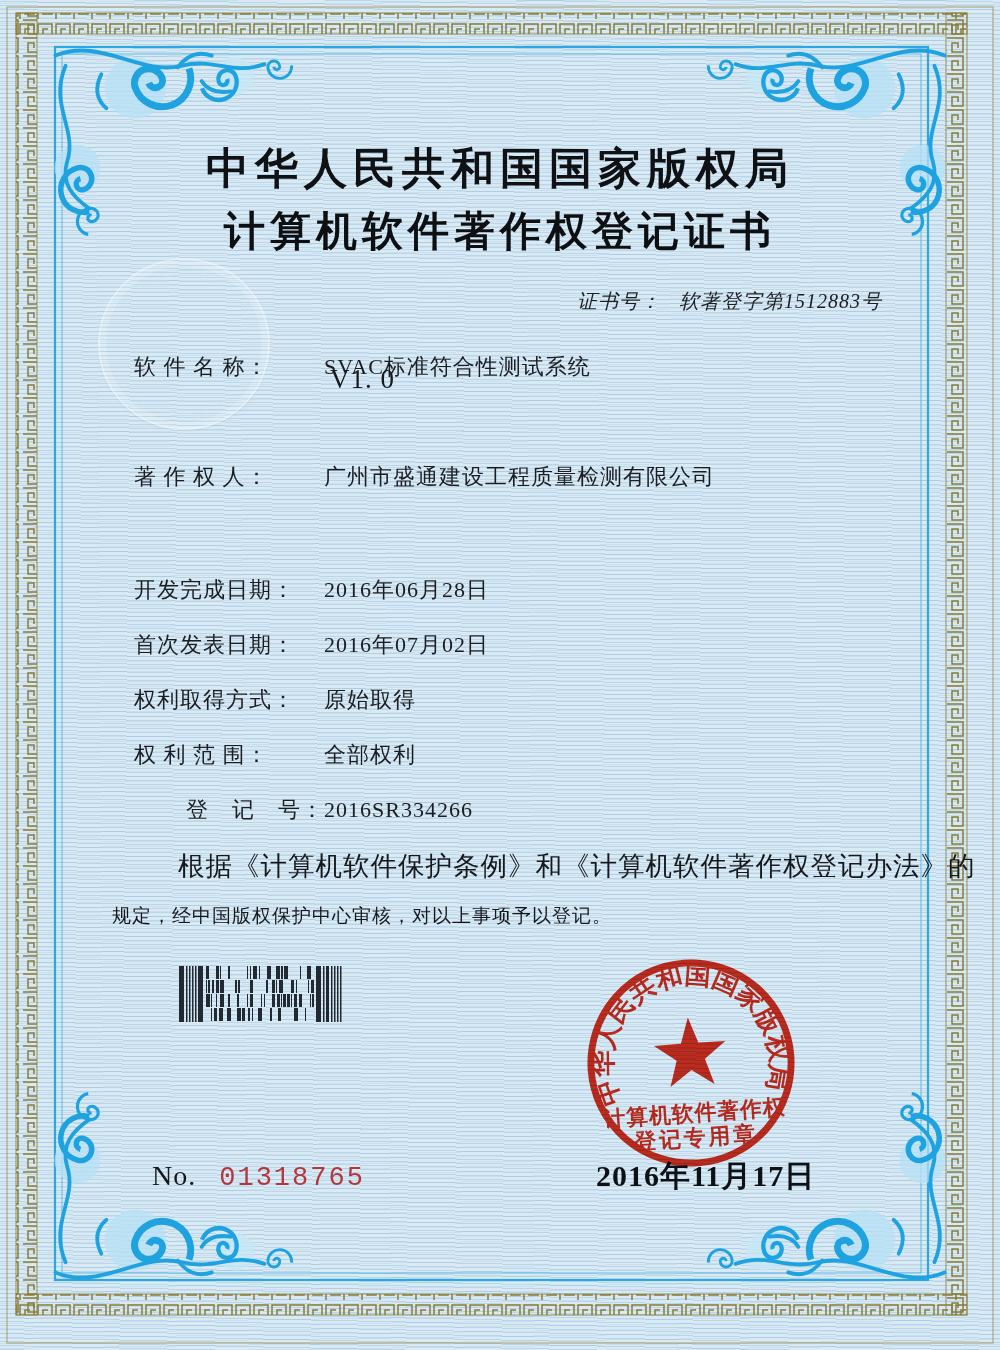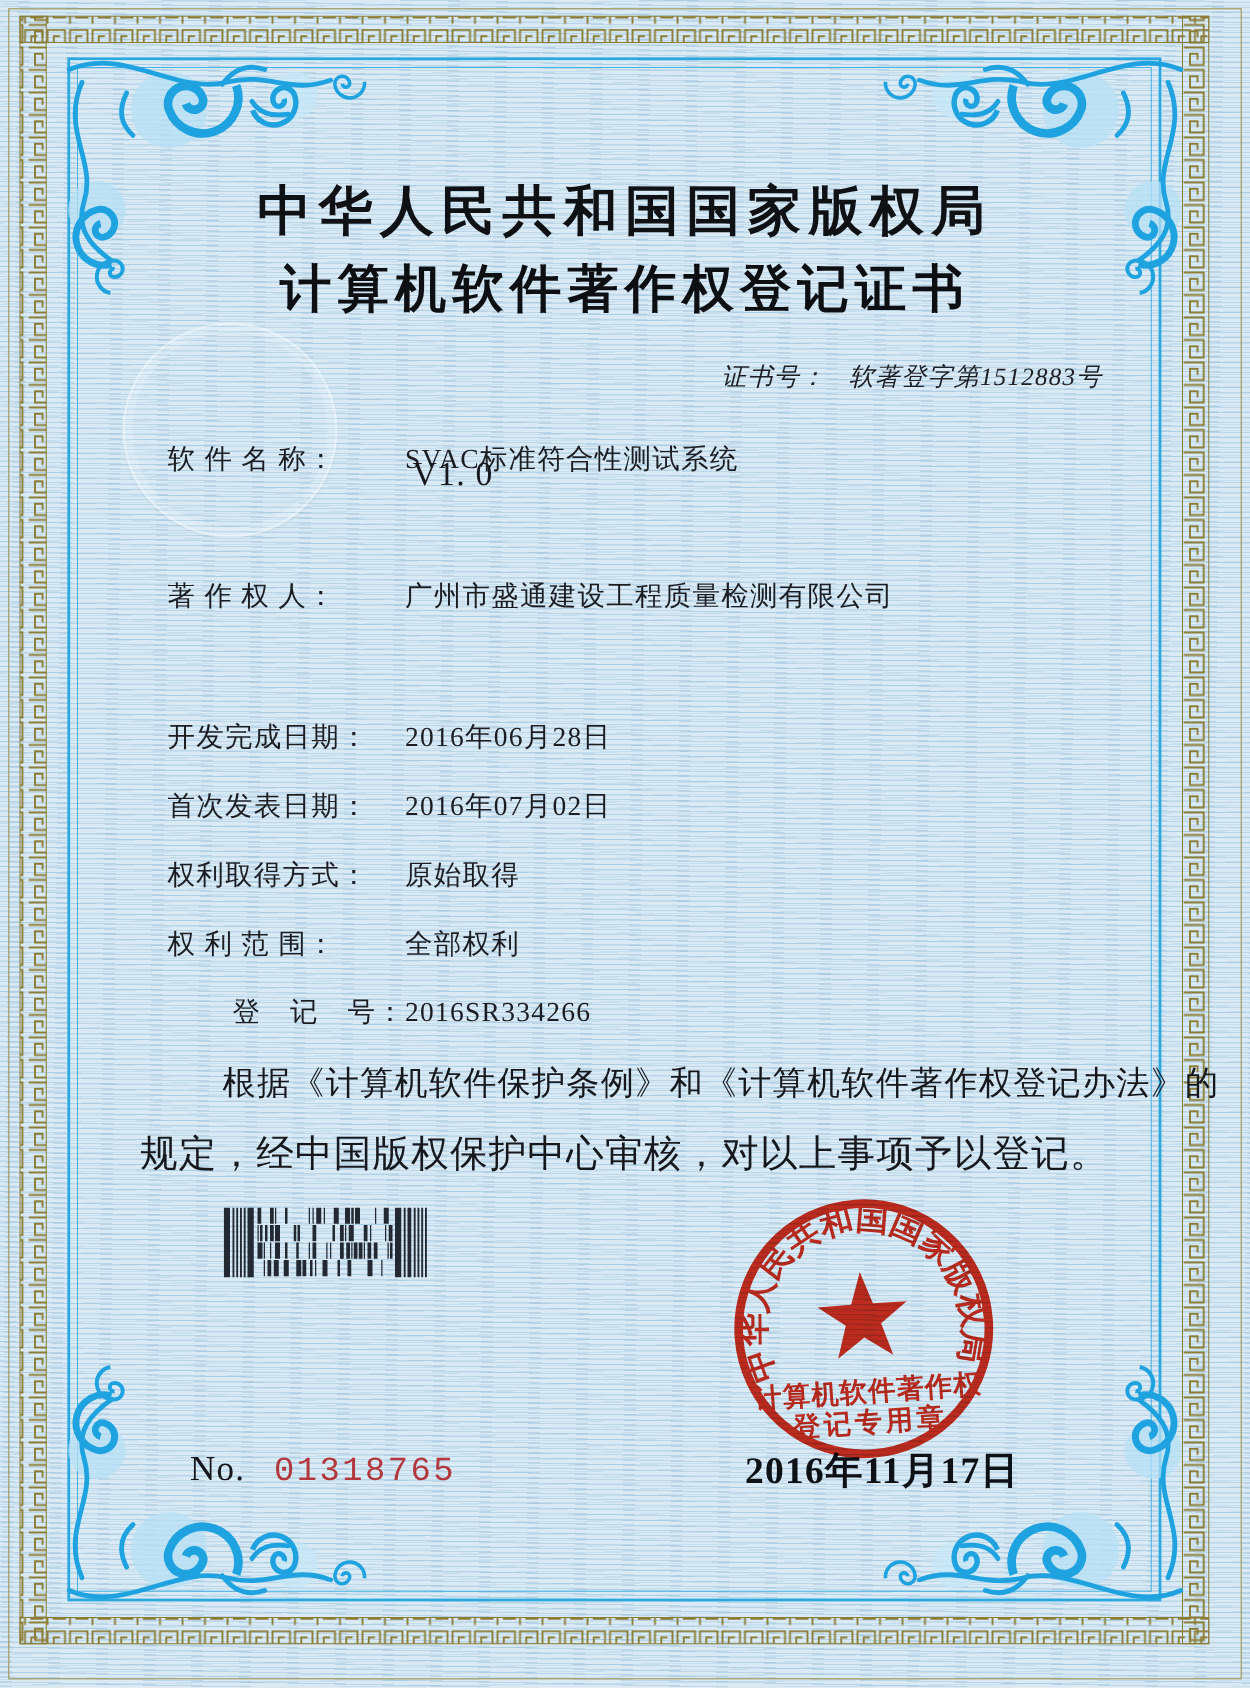--- a/index.html
+++ b/index.html
@@ -21,21 +21,21 @@
   
   .row{left:112px;font-size:22px;color:#1b1d23;white-space:pre;}
   .row .lbl{display:inline-block;width:190px;letter-spacing:1px;}
   .row .val{letter-spacing:1px;}
   .val2{left:302px;top:364px;font-size:27px;letter-spacing:1px;margin-left:28px;}
   .r-name{top:326px;} .r-owner{top:436px;}
   .r-dev{top:549px;} .r-pub{top:604px;}
   .r-acq{top:659px;} .r-scope{top:714px;} .r-reg{top:769px;text-align:right;}
   
   .stmt1{top:848px;left:178px;font-size:26.5px;letter-spacing:1px;}
-  .stmt2{top:903px;left:112px;font-size:30px;letter-spacing:1px;}
+  .stmt2{top:903px;left:112px;font-size:19px;letter-spacing:1px;}
   
   .barcode{top:966px;left:179px;}
   
   .seal{top:954px;left:582px;width:218px;height:218px;transform:rotate(-4deg);mix-blend-mode:multiply;opacity:.95;}
   .seal-date{top:1156px;left:596px;font-size:30px;font-weight:700;letter-spacing:1px;color:#101217;mix-blend-mode:multiply;}
   
   .serial{top:1160px;left:152px;font-size:28px;}
   .serial .no{color:#15171c;letter-spacing:1px;}
   .serial .num{font-family:"Liberation Mono","DejaVu Sans Mono",monospace;color:#b2383e;font-size:27px;letter-spacing:2px;margin-left:16px;}
   

